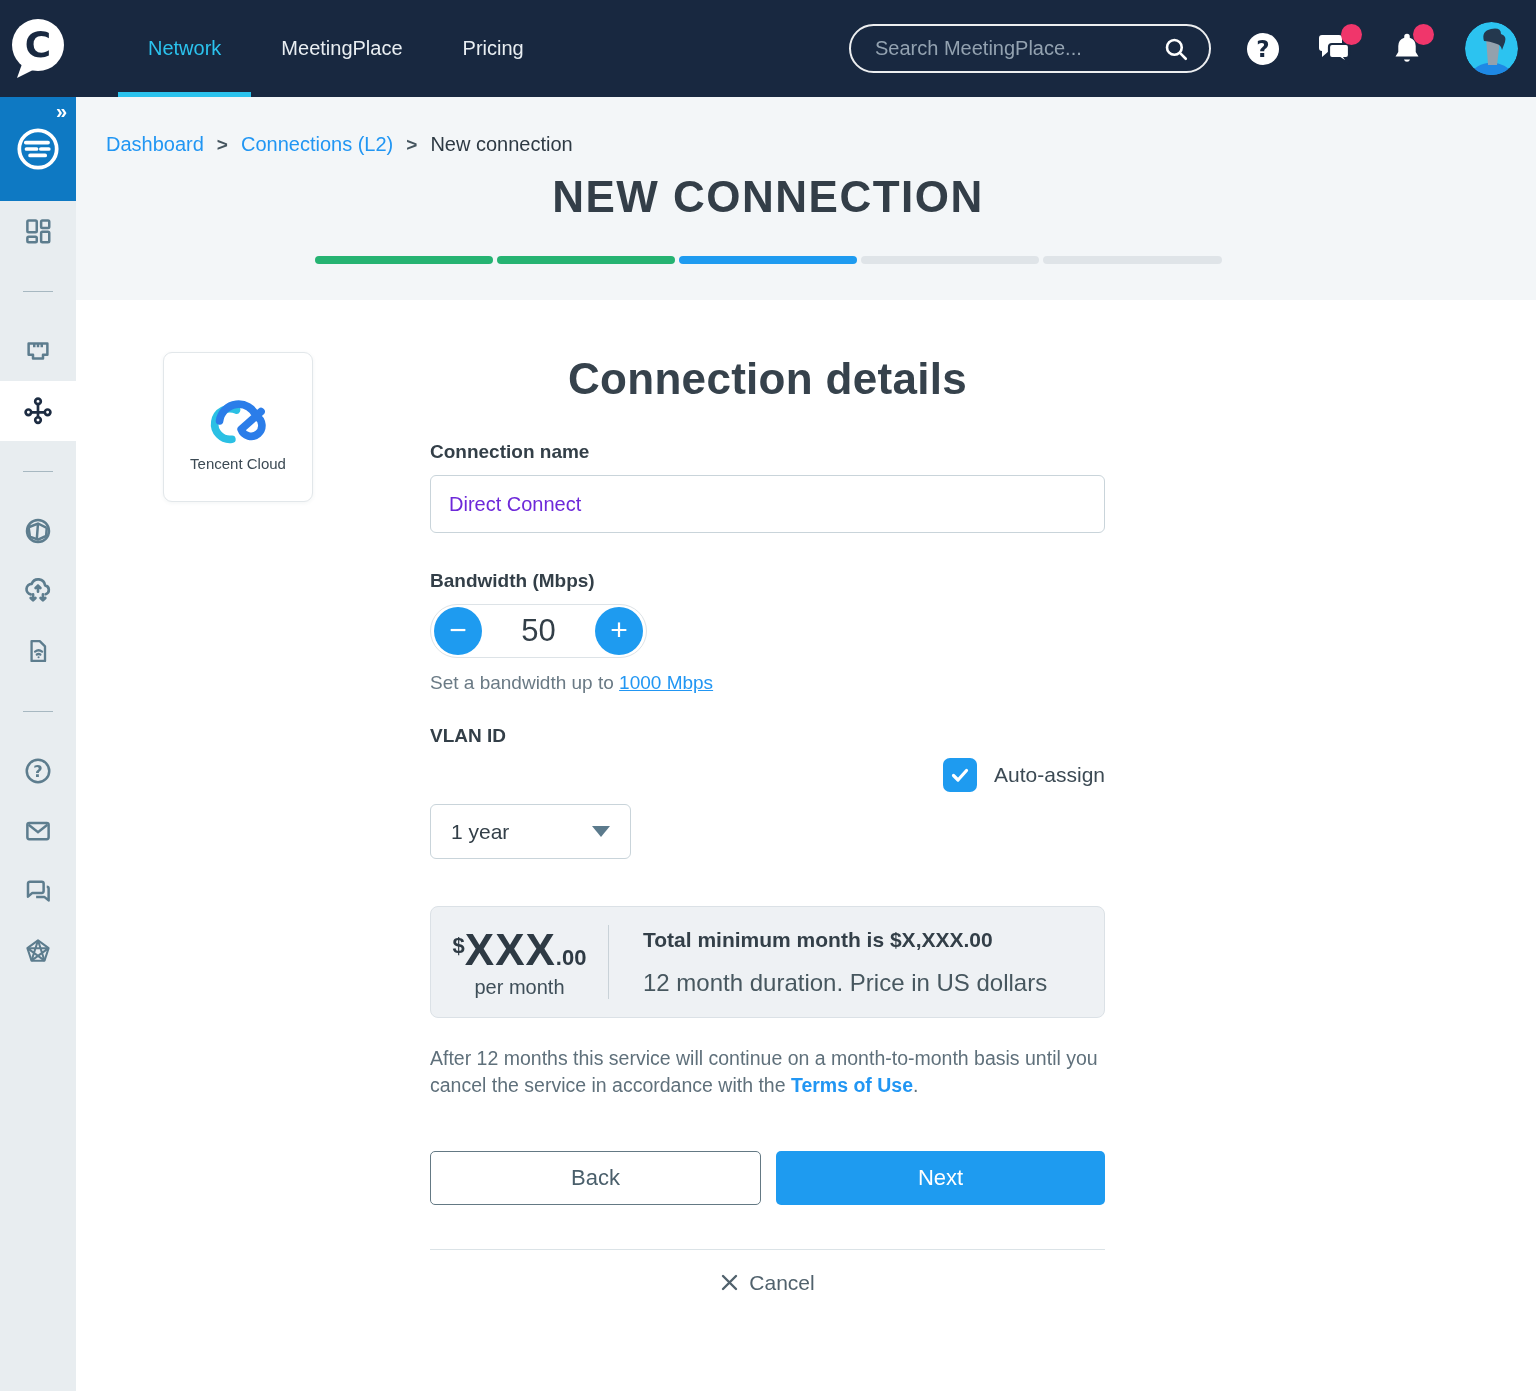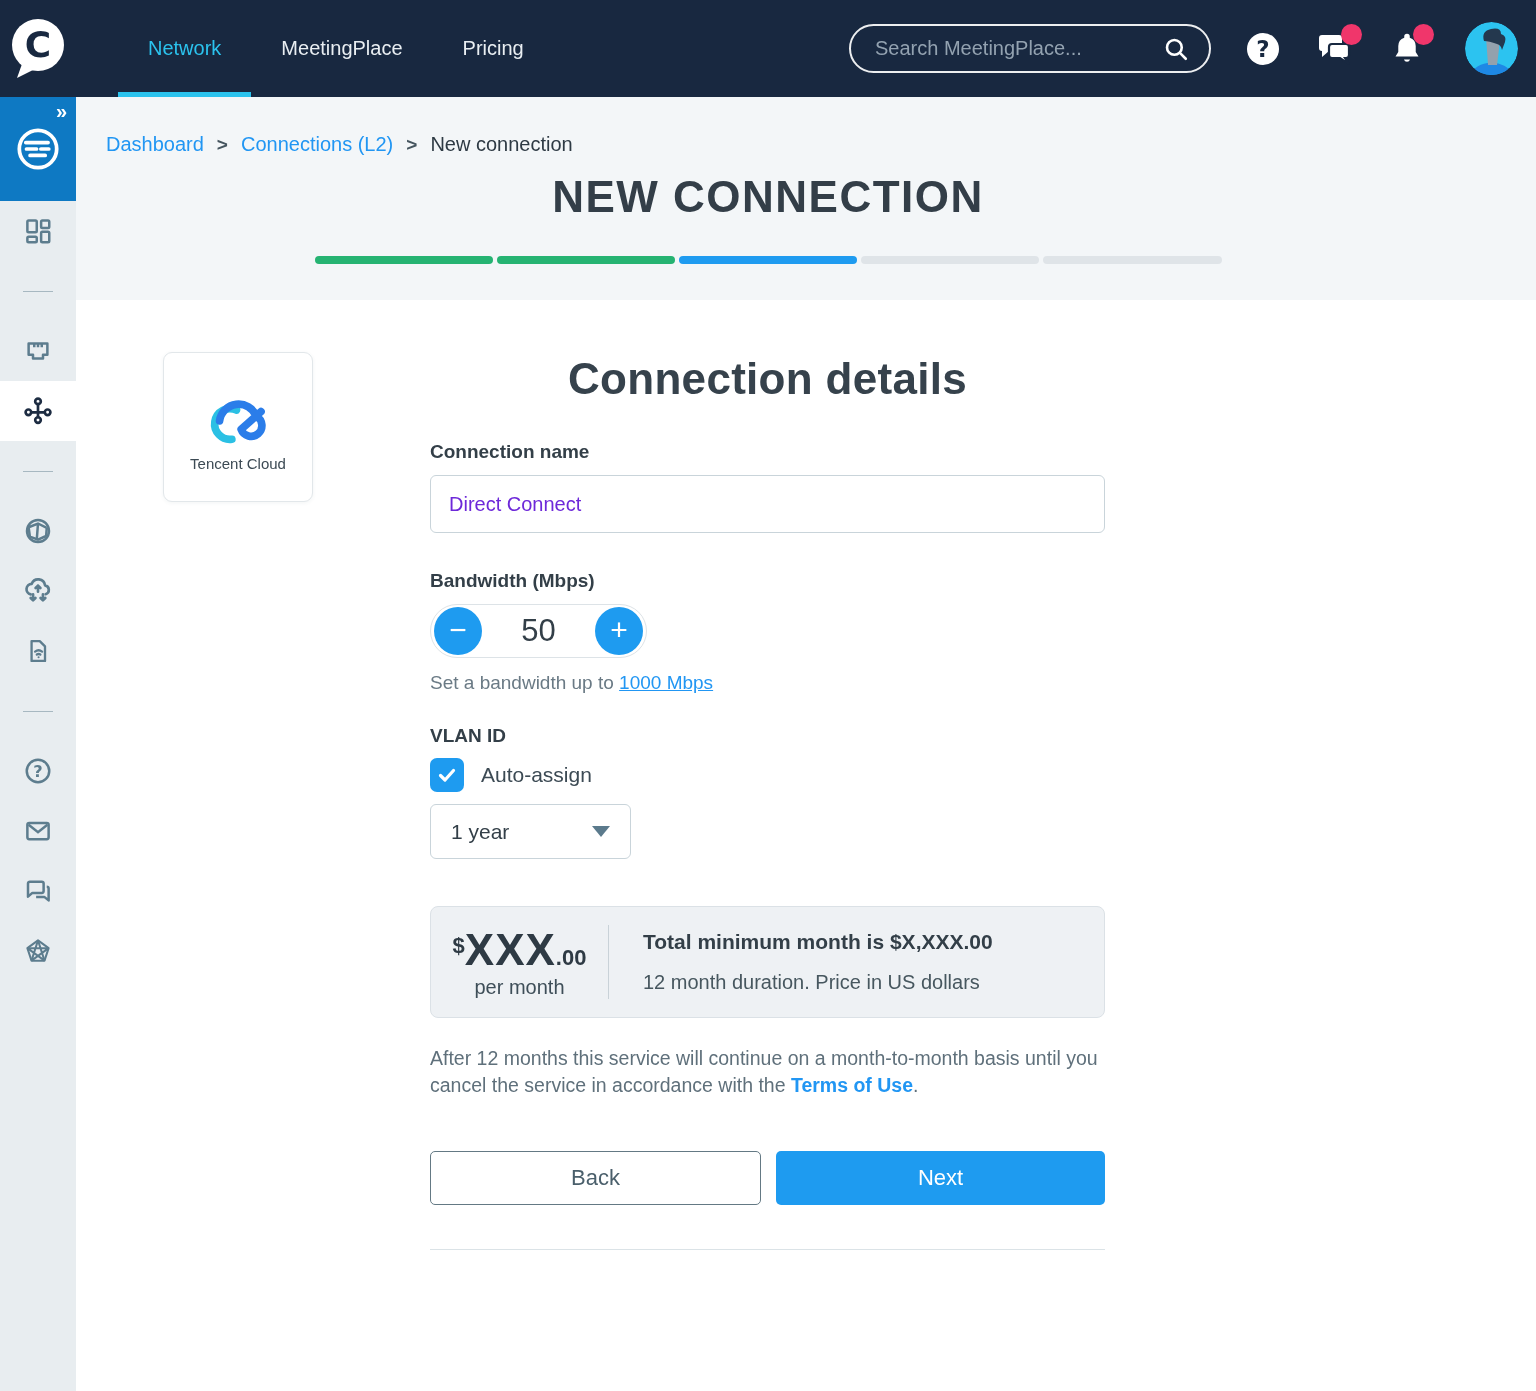--- a/index.html
+++ b/index.html
@@ -71,42 +71,42 @@
   .stepper { margin-top:12px; width:217px; height:54px; border:1px solid #dde3e7;
     border-radius:27px; display:flex; align-items:center; justify-content:space-between;
     padding:0 3px; background:#fff; }
   .step-btn { width:48px; height:48px; border-radius:50%; background:#1e9bf0; color:#fff;
     display:flex; align-items:center; justify-content:center; font-size:30px; border:none;
     cursor:pointer; line-height:1; padding-bottom:3px; }
   .step-value { font-size:31px; color:#333f48; font-weight:500; }
   .helper { margin-top:14px; font-size:19px; color:#6a7a85; }
   .helper a { color:#2196f3; text-decoration:underline; cursor:pointer; }
 
-  .check-row { margin-top:11px; display:flex; align-items:center; }
+  .check-row { margin-top:11px; display:flex; align-items:center;justify-content:flex-end; }
   .checkbox { width:34px; height:34px; border-radius:7px; background:#1e9bf0;
     display:flex; align-items:center; justify-content:center; cursor:pointer; }
   .check-label { margin-left:17px; font-size:21px; color:#3c4a54; }
 
   .select { margin-top:12px; width:201px; height:55px; border:1px solid #c9d4da;
     border-radius:6px; display:flex; align-items:center; justify-content:space-between;
     padding:0 20px; font-size:21px; color:#333f48; cursor:pointer; background:#fff; }
   .tri { width:0; height:0; border-left:9px solid transparent; border-right:9px solid transparent;
     border-top:11px solid #5b7a8c; }
 
   .price-box { margin-top:47px; background:#eef1f4; border:1px solid #dbe1e6;
     border-radius:8px; display:flex; align-items:center; min-height:106px; padding:18px 0; }
   .price-left { width:177px; text-align:center; flex:none; color:#2e3a44; }
   .price-cur { font-size:22px; font-weight:700; position:relative; top:-12px; }
   .price-big { font-size:44px; font-weight:700; letter-spacing:1px; }
   .price-cents { font-size:22px; font-weight:700; }
   .price-period { font-size:20px; color:#3e4e58; margin-top:1px; }
   .price-div { width:1px; align-self:stretch; background:#c9d2d8; }
   .price-right { padding-left:34px; }
   .price-total { font-size:21px; font-weight:700; color:#333f48; }
-  .price-detail { font-size:20px; color:#47575f; margin-top:17px; }
+  .price-detail { font-size:24px; color:#47575f; margin-top:17px; }
 
   .terms { margin-top:27px; font-size:19.5px; color:#5f707b; line-height:1.4; }
   .terms a { color:#2196f3; font-weight:700; text-decoration:none; cursor:pointer; }
 
   .btn-row { margin-top:51px; display:flex; gap:15px; }
   .btn { flex:1; height:54px; border-radius:5px; font-size:22px; display:flex;
     align-items:center; justify-content:center; cursor:pointer;
     font-family:"Liberation Sans", sans-serif; }
   .btn-back { background:#fff; border:1px solid #647984; color:#4a5f6b; }
   .btn-next { background:#1e9bf0; border:none; color:#fff; font-weight:500; }
@@ -330,16 +330,22 @@
         </div>
 
         <p class="terms"><span>After 12 months this service will continue on a month-to-month basis until you cancel the service in accordance with the </span><a>Terms of Use</a><span>.</span></p>
 
         <div class="btn-row">
           <div class="btn btn-back">Back</div>
           <div class="btn btn-next">Next</div>
         </div>
 
         <div class="rule"></div>
+        <div class="cancel">
+          <svg width="19" height="19" viewBox="0 0 19 19">
+            <path d="M3 3 L16 16 M16 3 L3 16" stroke="#51626d" stroke-width="2.4" stroke-linecap="round"></path>
+          </svg>
+          <span>Cancel</span>
+        </div>
       </div>
     </div>
   </main>
 </div>
 
 </body></html>

